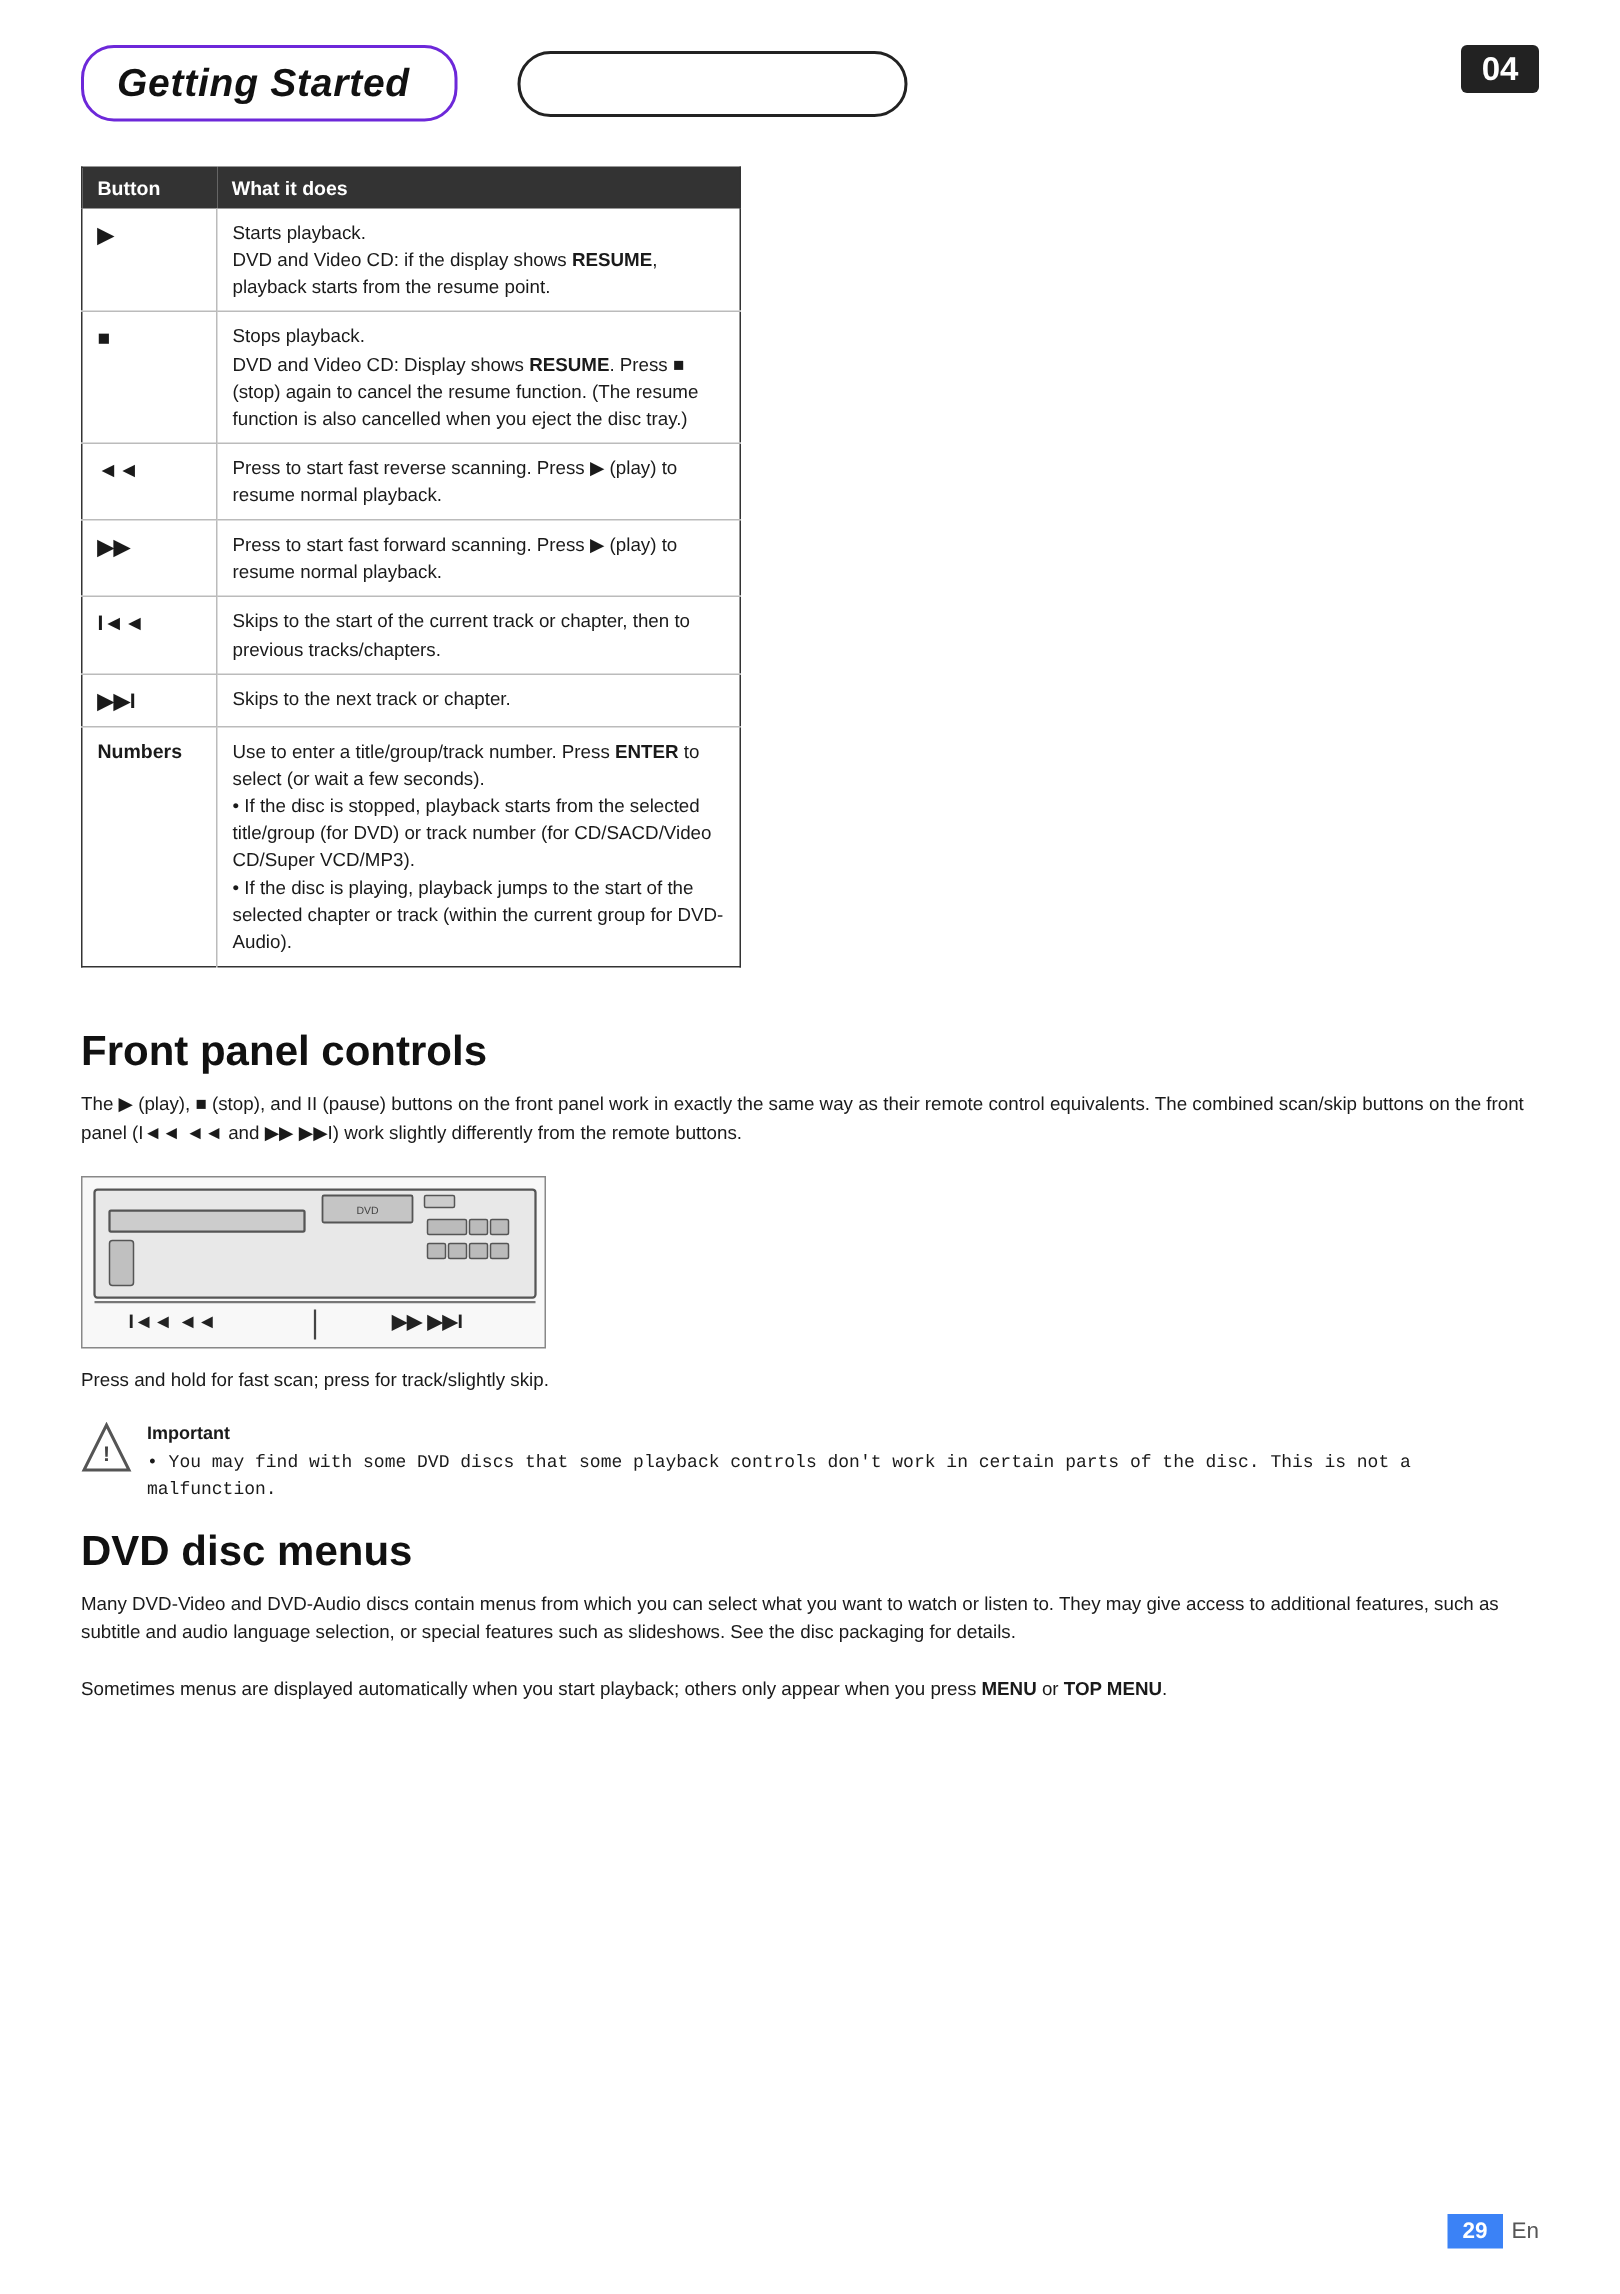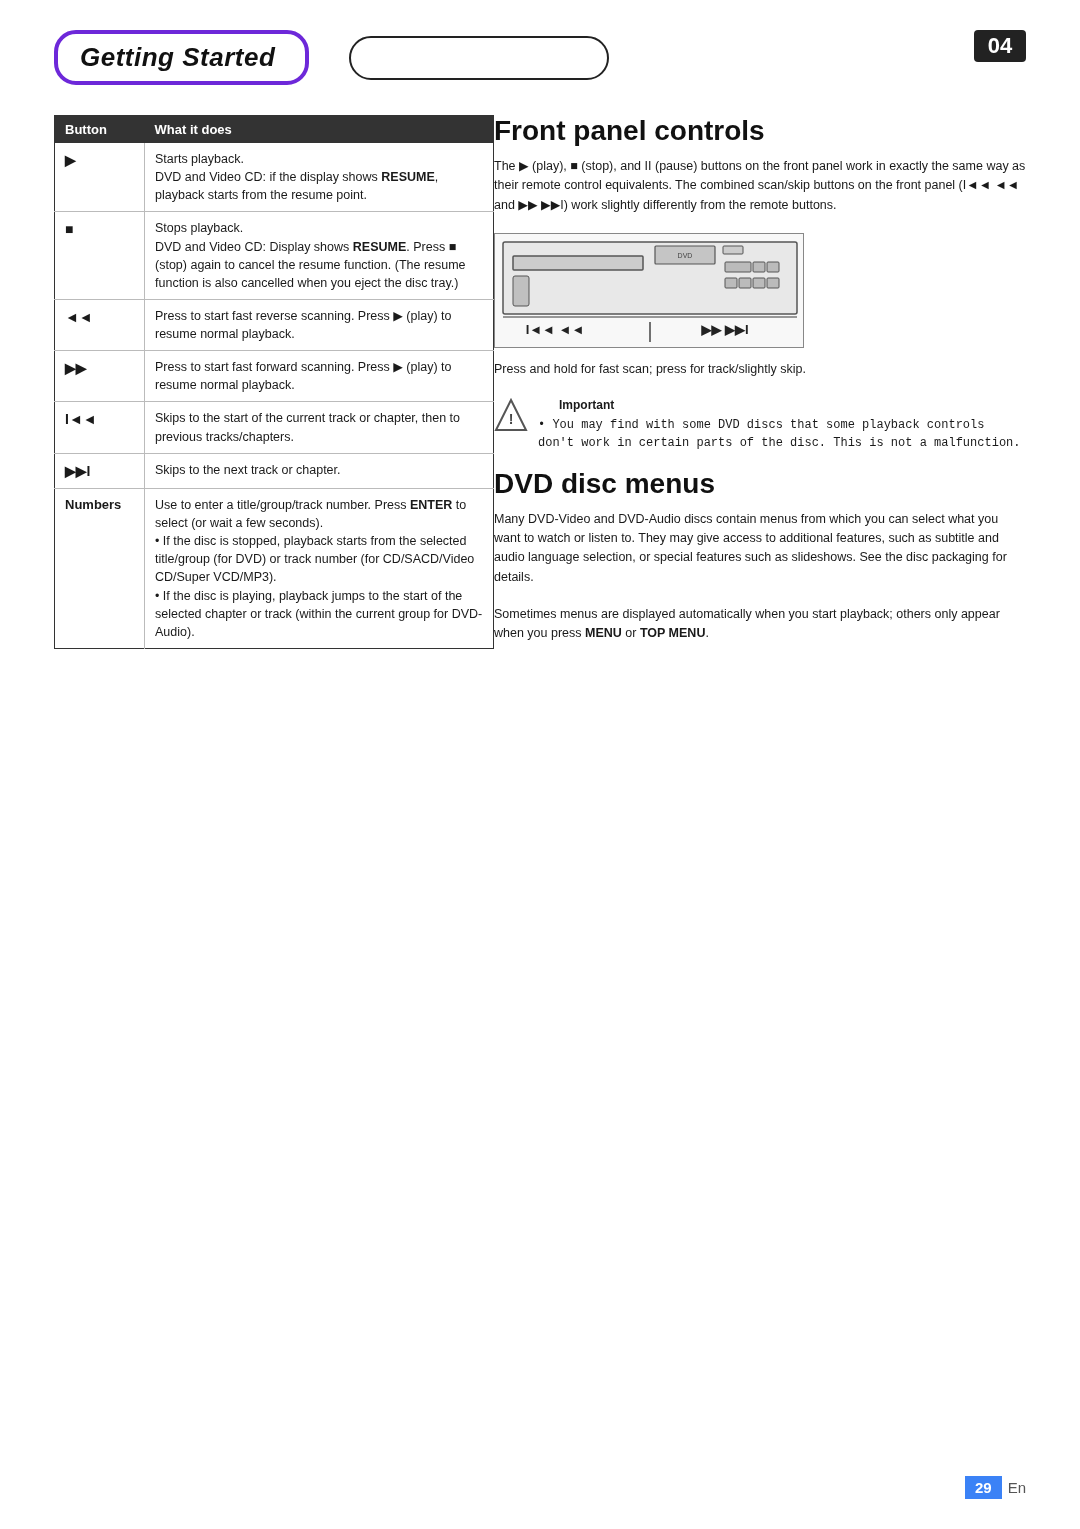--- a/index.html
+++ b/index.html
@@ -25,21 +25,21 @@
 
     
     .header {
       display: flex;
       align-items: center;
       padding: 30px 54px 20px 54px;
       position: relative;
     }
 
     .header-title-box {
-      border: 4px solid #6d28d9;
+      border: 2px solid #6d28d9;
       border-radius: 22px;
       padding: 8px 30px 8px 22px;
       display: inline-block;
     }
 
     .header-title {
       font-size: 26px;
       font-weight: 900;
       font-style: italic;
       color: #111;
@@ -67,20 +67,22 @@
       display: flex;
       align-items: center;
       justify-content: center;
       border-radius: 4px;
     }
 
     
     .main-content {
       display: flex;
       padding: 10px 54px 40px 54px;
+      gap: 40px;
+      flex-direction: column;
     }
 
     
     .left-col {
       width: 440px;
       flex-shrink: 0;
     }
 
     .button-table {
       width: 100%;
@@ -165,21 +167,20 @@
       width: 34px;
       height: 38px;
     }
 
     .important-content {}
 
     .important-title {
       font-weight: 700;
       font-size: 12px;
       margin-bottom: 4px;
-      margin-left: 21px;
     }
 
     .important-text {
       font-size: 12px;
       line-height: 1.5;
       font-family: Liberation Mono, monospace;
     }
 
     
     .footer {

